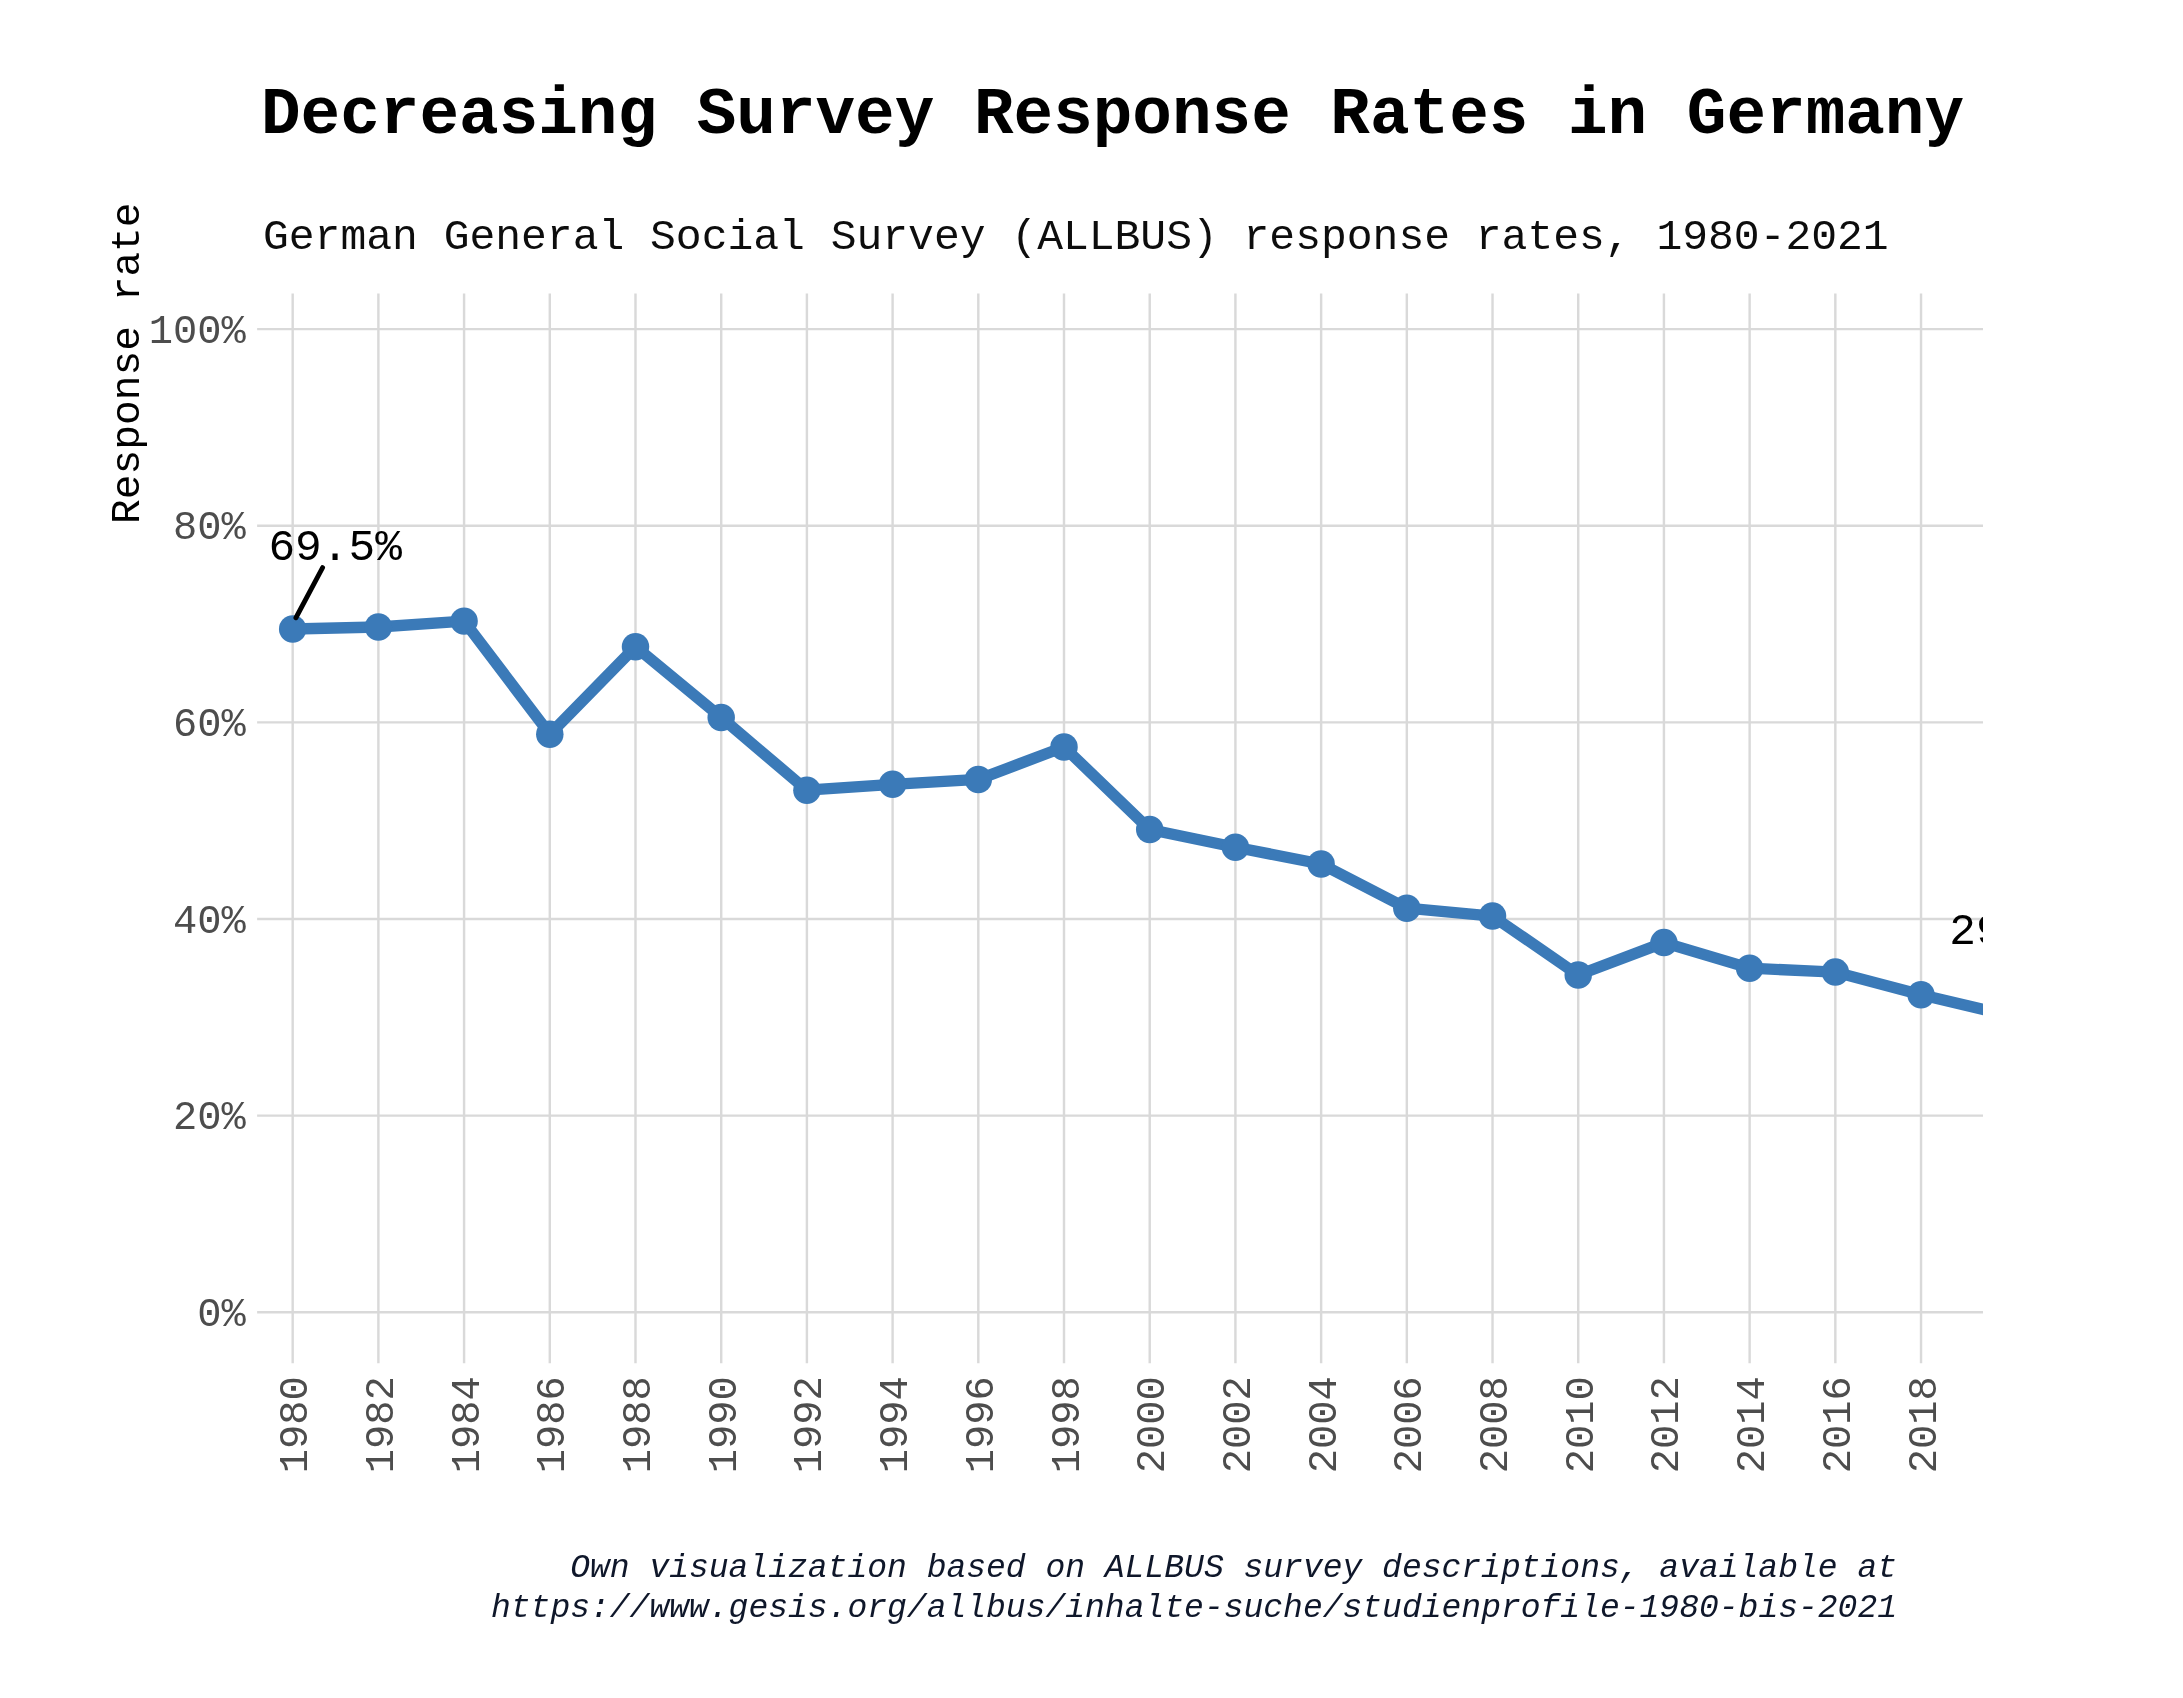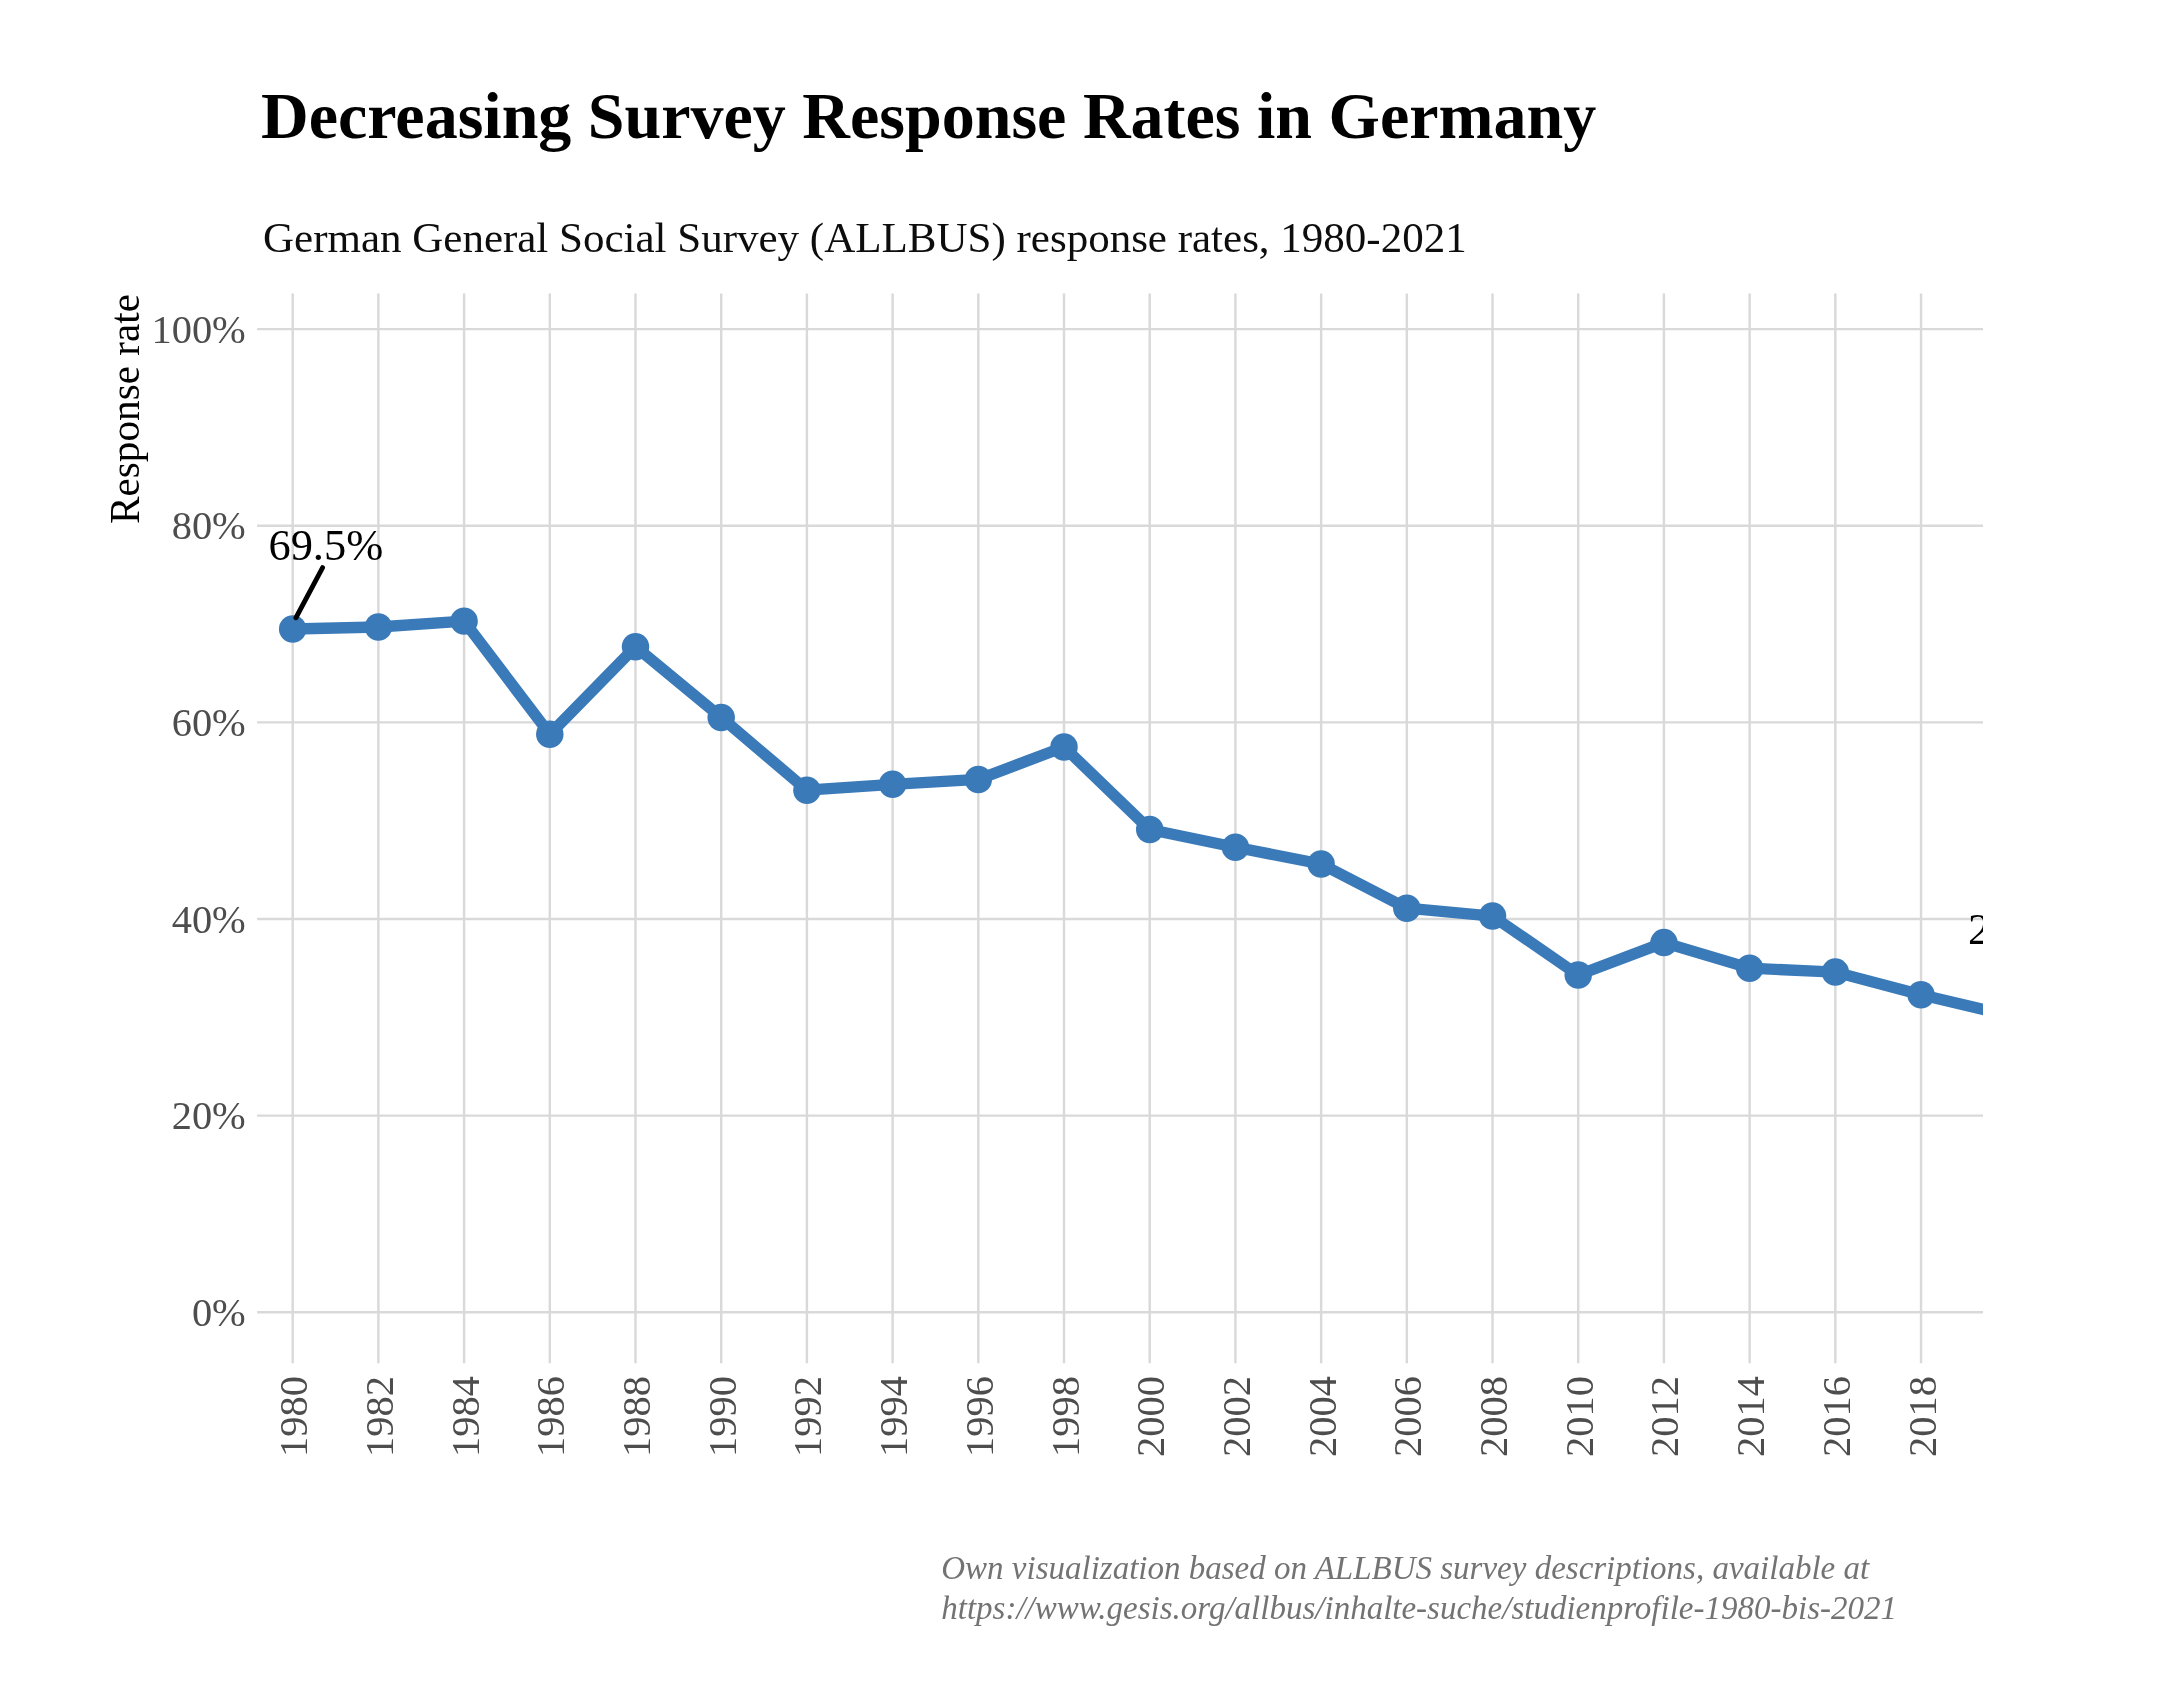--- a/index.html
+++ b/index.html
@@ -2,21 +2,21 @@
 <html style="font-size:13px"><head>
 <meta charset="utf-8">
 <style>
   html, body { margin: 0; padding: 0; background: #ffffff; }
   body { width: 2183px; height: 1698px; }
   .figure {
     position: relative;
     width: 1983px;
     height: 1698px;
     background: #ffffff;
-    font-family: Liberation Serif, serif;
+    font-family: Liberation Mono, monospace;
     overflow: hidden;
   }
   .chart-title {
     position: absolute;
     left: 261px;
     top: 78px;
     font-size: 66px;
     font-weight: 700;
     color: #000000;
     white-space: nowrap;
@@ -28,24 +28,25 @@
     top: 213px;
     font-size: 43px;
     font-weight: 400;
     color: #0d0d0d;
     white-space: nowrap;
   }
   .chart-caption {
     position: absolute;
     right: 86px;
     top: 1549px;
+    text-align: right;
     font-style: italic;
     font-size: 33px;
     line-height: 1.21;
-    color: #737373;
+    color: #0f172a;
   }
   svg#chart { position: absolute; left: 0; top: 0; }
 </style>
 </head>
 <body>
 
 <div class="figure">
   <div class="chart-title">Decreasing Survey Response Rates in Germany</div>
   <div class="chart-subtitle">German General Social Survey (ALLBUS) response rates, 1980-2021</div>
 

